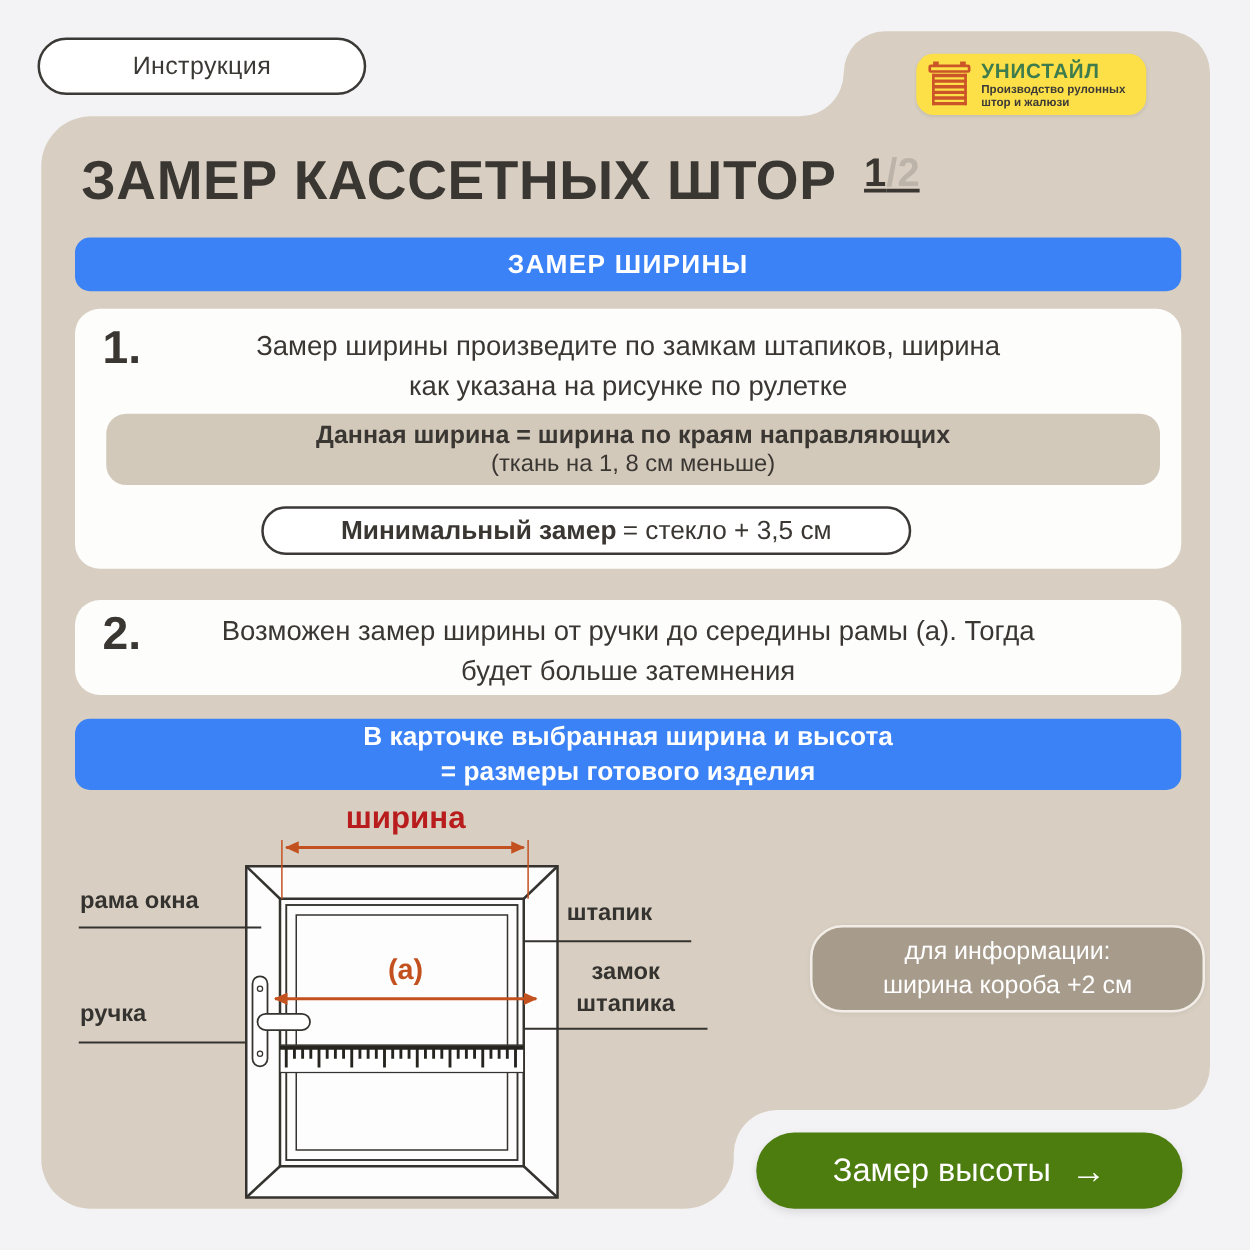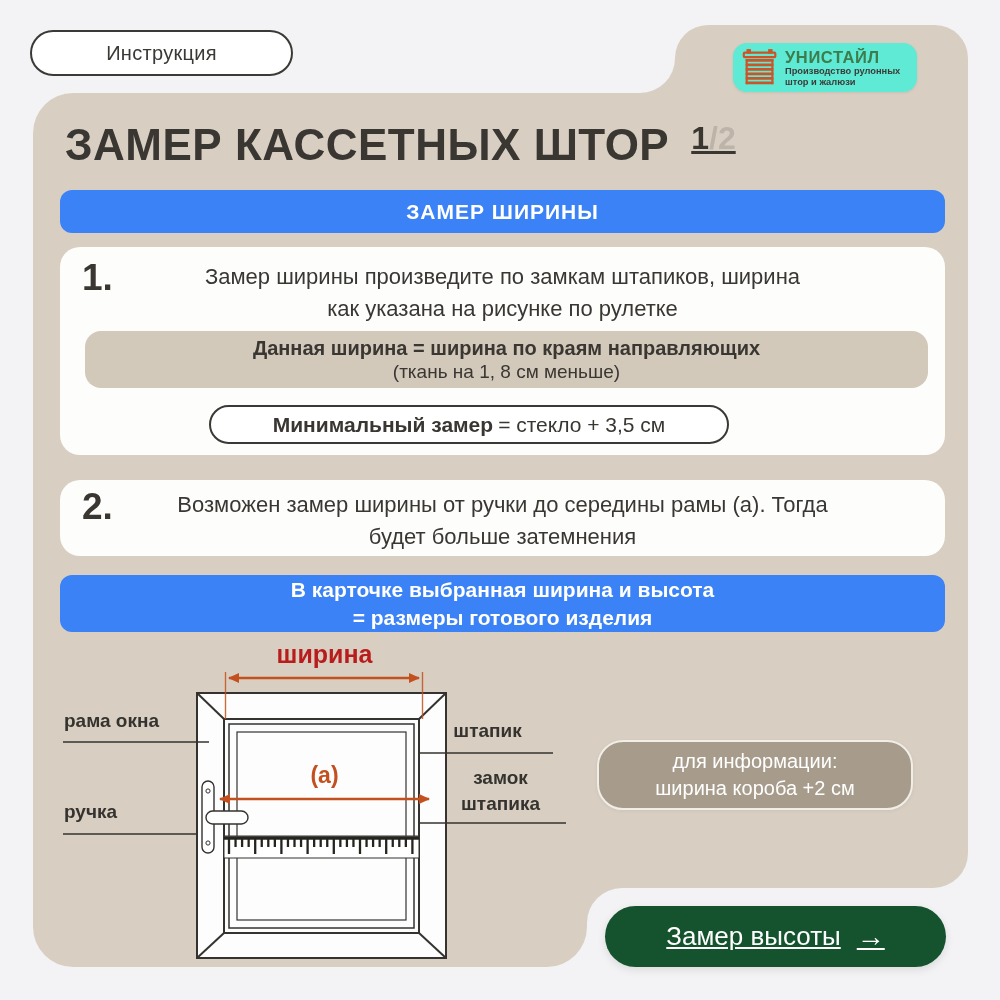--- a/index.html
+++ b/index.html
@@ -10,21 +10,21 @@
 
   
   .instr-btn { left:30px; top:30px; width:263px; height:46px; background:#fff;
     border:2px solid #3b3936; border-radius:24px; display:flex; align-items:center;
     justify-content:center; font-size:20px; font-weight:500; color:#3b3936; letter-spacing:.3px; }
 
   
   .card-svg { left:0; top:0; }
 
   
-  .logo-box { left:733px; top:43px; width:184px; height:49px; background:#5eead4; border-radius:14px;
+  .logo-box { left:733px; top:43px; width:184px; height:49px; background:#fde047; border-radius:14px;
     display:flex; align-items:center; gap:7px; padding-left:9px; box-shadow:0 1px 3px rgba(0,0,0,.08); }
   .logo-text { display:flex; flex-direction:column; line-height:1.12; }
   .logo-brand { font-size:16.5px; font-weight:800; color:#3e7b4d; letter-spacing:.6px; }
   .logo-tag { font-size:9.3px; font-weight:700; color:#3c3a37; }
 
   
   .title-row { left:65px; top:120px; display:flex; align-items:flex-start; }
   .title-main { font-size:44px; font-weight:700; color:#3a3733; letter-spacing:.5px; }
   .title-page { font-size:32px; font-weight:700; margin-left:22px;text-decoration:underline; }
   .title-page .cur { color:#3a3733; }
@@ -56,27 +56,27 @@
 
   
   .diag-label { font-size:19px; font-weight:700; color:#35332f; }
   .lbl-frame { left:64px; top:710px; }
   .lbl-handle { left:64px; top:801px; }
   .lbl-bead { left:420px; top:720px; width:135px; text-align:center; }
   .lbl-lock { left:433px; top:765px; width:135px; text-align:center; line-height:1.35; }
   .lbl-width { left:225px; top:640px; width:199px; text-align:center; font-size:25px; font-weight:800; color:#b91c1c; }
   .lbl-a { left:225px; top:762px; width:199px; text-align:center; font-size:23px; font-weight:800; color:#c3511f; }
 
-  .info-box { left:597px; top:740px; width:316px; height:70px; background:#a79c8c; border:2px solid #f2eee7;
+  .info-box { left:648px; top:740px; width:316px; height:70px; background:#a79c8c; border:2px solid #f2eee7;
     border-radius:26px; display:flex; flex-direction:column; align-items:center; justify-content:center;
     color:#fff; font-size:20px; line-height:1.35; box-shadow:0 1px 4px rgba(0,0,0,.06); }
 
-  .next-btn { left:605px; top:906px; width:341px; height:61px; background:#14532d; border-radius:31px;
+  .next-btn { left:605px; top:906px; width:341px; height:61px; background:#4d7c0f; border-radius:31px;
     display:flex; align-items:center; justify-content:center; gap:16px; color:#fff; font-size:26px;
-    box-shadow:0 3px 8px rgba(0,0,0,.10); cursor:pointer;text-decoration:underline; }
+    box-shadow:0 3px 8px rgba(0,0,0,.10); cursor:pointer; }
   .next-arrow { font-size:28px; line-height:1; }
 </style>
 </head>
 <body>
 
 <div class="stage">
 
   <svg class="abs card-svg" width="1000" height="1000" viewBox="0 0 1000 1000" aria-hidden="true">
     <path d="M 73 93 H 640 A 35 35 0 0 0 675 58 A 33 33 0 0 1 708 25 H 935 A 33 33 0 0 1 968 58
              V 853 A 35 35 0 0 1 933 888 H 622 A 35 35 0 0 0 587 923 V 927 A 40 40 0 0 1 547 967

